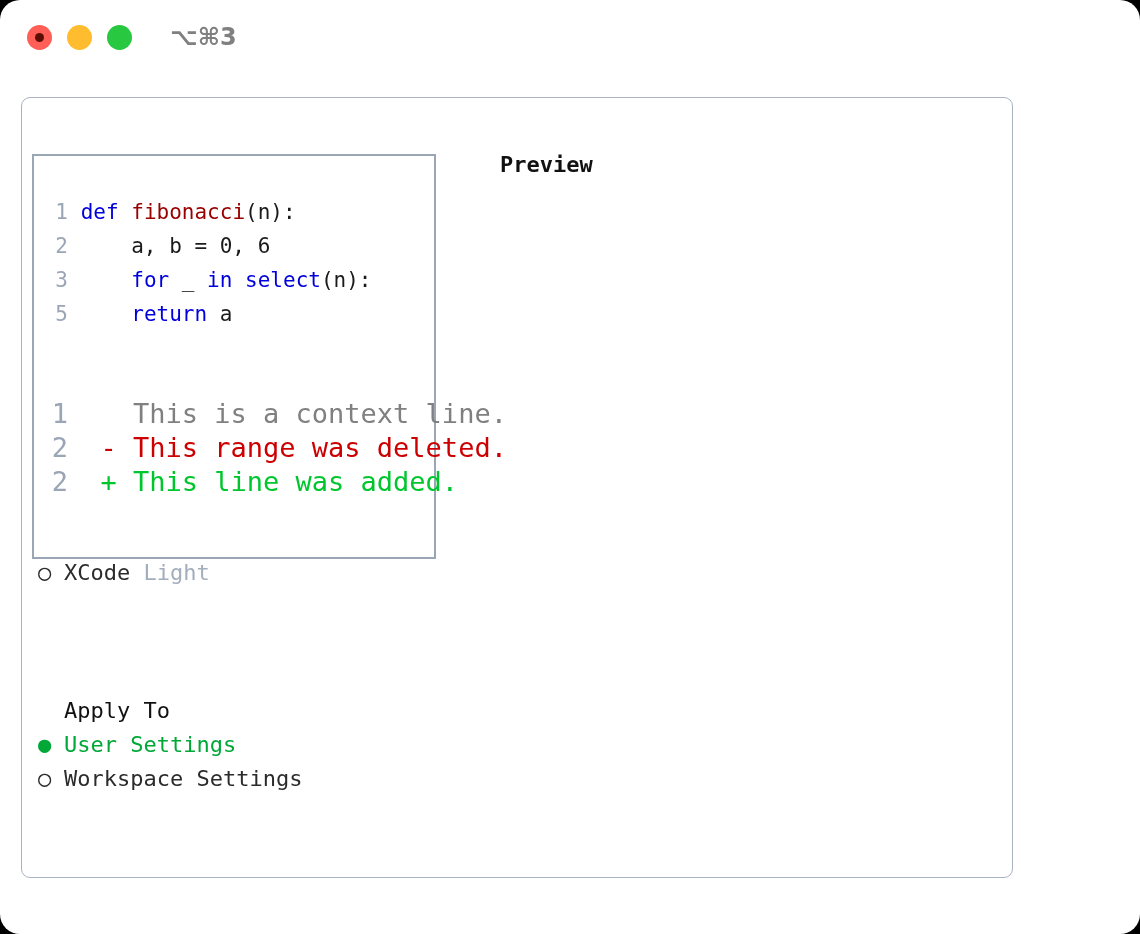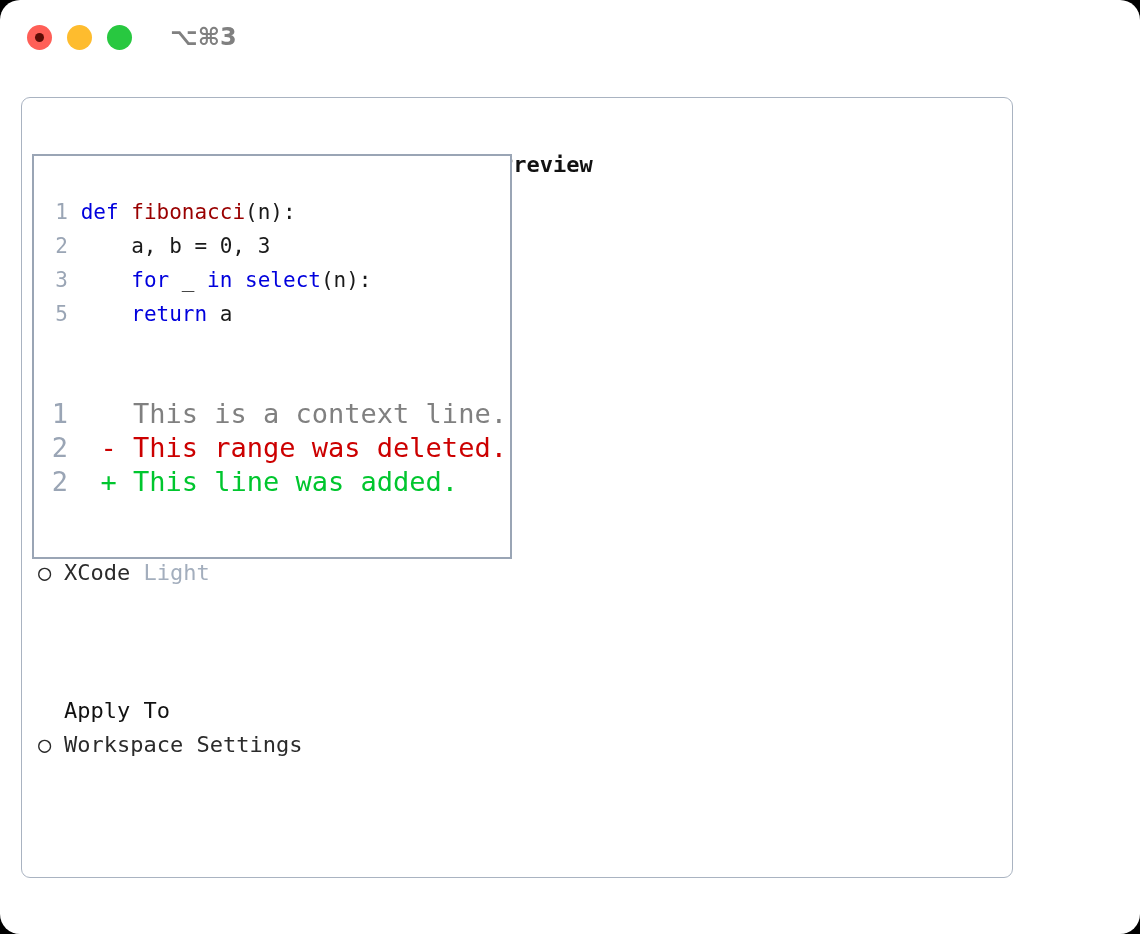--- a/index.html
+++ b/index.html
@@ -150,21 +150,21 @@
   #preview-header {
     font-size: 22px;
     font-weight: bold;
     color: #111111;
     line-height: 34px;
   }
   #preview-box {
     position: absolute;
     left: 10px;
     top: 56px;
-    width: 480px;
+    width: 404px;
     height: 405px;
     border: 2px solid #9aa5b5;
     box-sizing: border-box;
     background: #ffffff;
     padding-left: 23px;
   }
   #code-area {
     position: absolute;
     left: 10px;
     top: 39px;
@@ -229,33 +229,34 @@
           <div class="theme-row selected"><span class="marker selected">●</span><span class="theme-name">Default Light</span><span> </span><span class="theme-cat">Light</span></div>
           <div class="theme-row"><span class="marker">○</span><span class="theme-name">GitHub Light</span><span> </span><span class="theme-cat">Light</span></div>
           <div class="theme-row"><span class="marker">○</span><span class="theme-name">Google Code</span><span> </span><span class="theme-cat">Light</span></div>
           <div class="theme-row"><span class="marker">○</span><span class="theme-name">XCode</span><span> </span><span class="theme-cat">Light</span></div>
         </div>
     </div>
 
     <div id="apply-to-group">
       <div id="apply-to-header">Apply To</div>
       <div id="apply-to-list">
+          <div class="apply-row selected"><span class="marker selected">●</span><span class="apply-label">User Settings</span></div>
           <div class="apply-row"><span class="marker">○</span><span class="apply-label">Workspace Settings</span></div>
         </div>
     </div>
 
 
     <div id="preview-column">
       <div id="preview-header">Preview</div>
     </div>
 
     <div id="preview-box">
       <div id="code-area">
           <div class="code-line"><span class="lineno">1</span><span class="pln"> </span><span class="kw">def</span><span class="pln"> </span><span class="fn">fibonacci</span><span class="pln">(n):</span></div>
-          <div class="code-line"><span class="lineno">2</span><span class="pln"> </span><span class="pln">    a, b = 0, 3</span></div>
+          <div class="code-line"><span class="lineno">2</span><span class="pln"> </span><span class="pln">    a, b = 0, 6</span></div>
           <div class="code-line"><span class="lineno">3</span><span class="pln"> </span><span class="pln">    </span><span class="kw">for</span><span class="pln"> _ </span><span class="kw">in</span><span class="pln"> </span><span class="kw">select</span><span class="pln">(n):</span></div>
           <div class="code-line"><span class="lineno">5</span><span class="pln"> </span><span class="pln">    </span><span class="kw">return</span><span class="pln"> a</span></div>
         </div>
       <div id="diff-area">
           <div class="diff-line"><span class="lineno">1</span><span class="diff-ctx">    This is a context line.</span></div>
           <div class="diff-line"><span class="lineno">2</span><span class="diff-del">  - This range was deleted.</span></div>
           <div class="diff-line"><span class="lineno">2</span><span class="diff-add">  + This line was added.</span></div>
         </div>
     </div>
 

